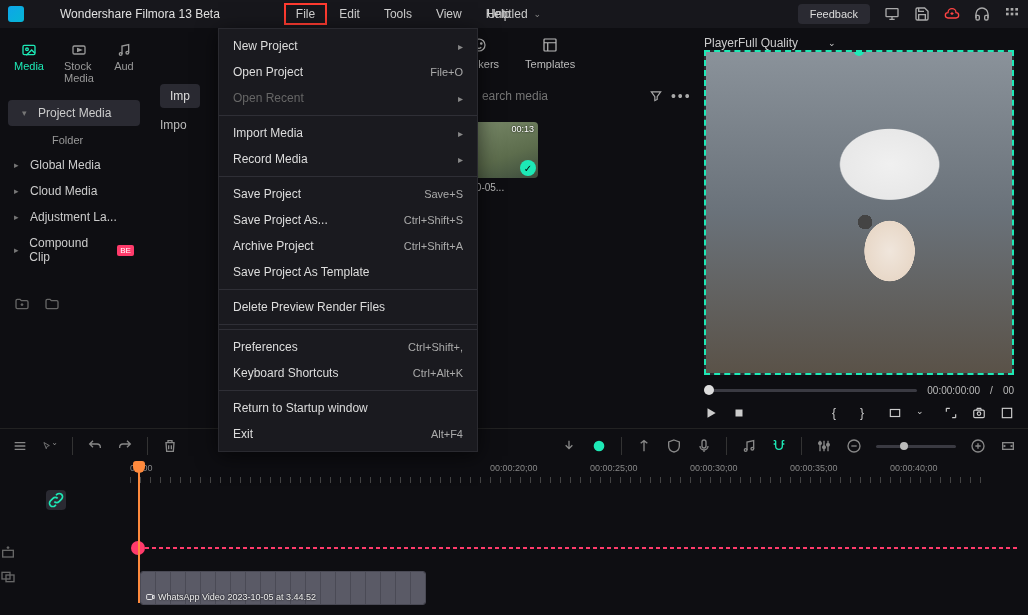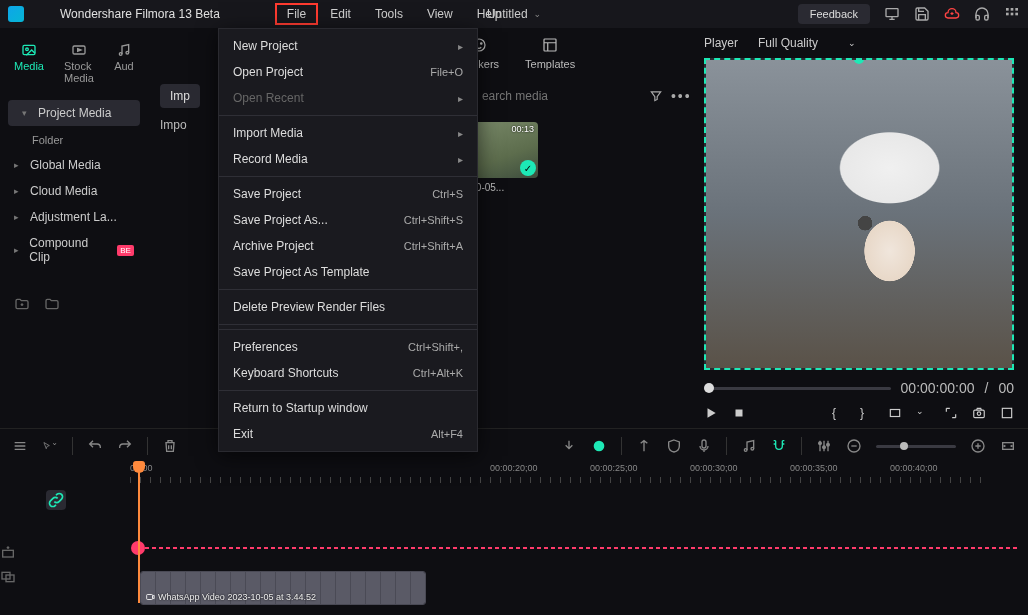--- a/index.html
+++ b/index.html
@@ -1,39 +1,39 @@
 <!DOCTYPE html>
 <html><head>
 <meta charset="utf-8">
 <style>
 * { margin:0; padding:0; box-sizing:border-box; font-family:-apple-system,BlinkMacSystemFont,"Segoe UI",sans-serif; }
 body { background:#0e0e12; color:#c8c8c8; width:1028px; height:615px; overflow:hidden; position:relative; font-size:12px; }
 
 .titlebar { height:28px; display:flex; align-items:center; padding:0 8px; background:#17171c;gap:28px; }
 .logo-icon { width:16px; height:16px; background:linear-gradient(135deg,#0ea5e9,#06b6d4); border-radius:3px; margin-right:8px; }
 .app-title { color:#e0e0e0; font-size:12px; }
-.menubar { display:flex; margin-left:27px; gap:0; }
+.menubar { display:flex; margin-left:36px; gap:0; }
 .menu-item { padding:4px 12px; color:#d0d0d0; cursor:pointer; }
 .menu-item.active { border:2px solid #ff3b30; padding:2px 10px; }
 .title-center { position:absolute; left:50%; transform:translateX(-50%); display:flex; align-items:center; gap:6px; color:#ccc; }
 .title-right { margin-left:auto; display:flex; align-items:center; gap:14px; }
 .feedback-btn { background:#2a2a32; padding:4px 12px; border-radius:4px; color:#ddd; font-size:11px; cursor:pointer; }
 .top-icon { width:16px; height:16px; display:flex; align-items:center; justify-content:center; color:#aaa; cursor:pointer; }
 .cloud-red { color:#ff4444; }
 
 .main-row { display:flex; height:400px; }
 .left-panel { width:690px; display:flex; }
 .sidebar { width:175px; padding:8px 0; }
 .media-tabs { display:flex; gap:0; padding:0 4px 8px 4px; }
 .media-tab { display:flex; flex-direction:column; align-items:center; gap:2px; padding:6px 10px; color:#999; font-size:11px; cursor:pointer; }
 .media-tab.active { color:#1de9b6; }
 .media-tab-icon { width:20px; height:16px; }
 .side-section { padding:6px 14px; display:flex; align-items:center; gap:8px; color:#ccc; font-size:12px; cursor:pointer; }
 .side-section.sel { background:#2a2a32; border-radius:4px; margin:2px 8px; font-weight:500; }
-.side-sub { padding:6px 14px 6px 32px; color:#999; font-size:11px; cursor:pointer; }
+.side-sub { padding:6px 14px 6px 52px; color:#999; font-size:11px; cursor:pointer; }
 .side-bottom { display:flex; gap:14px; padding:8px 14px; margin-top:18px; }
 .side-bottom-icon { width:16px; height:16px; color:#666; cursor:pointer; }
 .caret { width:8px; color:#777; font-size:9px; }
 .pill-beta { background:#ff3b6b; color:#fff; font-size:8px; padding:1px 3px; border-radius:2px; margin-left:4px; }
 
 .content-area { flex:1; padding:8px 12px; position:relative; }
 .content-top-tabs { display:flex; gap:26px; padding-bottom:10px; }
 .ctab { display:flex; flex-direction:column; align-items:center; gap:4px; color:#bbb; font-size:11px; cursor:pointer; }
 .ctab-icon { width:22px; height:18px; }
 .content-toolbar { display:flex; align-items:center; gap:8px; padding:4px 0 10px 0; }
@@ -49,35 +49,35 @@
 
 .dropdown-menu { position:absolute; left:218px; top:28px; width:260px; background:#1a1a1f; border:1px solid #2a2a30; box-shadow:0 4px 20px rgba(0,0,0,.6); z-index:100; padding:4px 0; }
 .dd-item { display:flex; justify-content:space-between; align-items:center; padding:6px 14px; color:#ddd; font-size:12px; cursor:pointer; }
 .dd-item.disabled { color:#666; }
 .dd-item.highlight { border:2px solid #ff3b30; margin:2px 4px; padding:6px 10px; }
 .dd-shortcut { color:#aaa; font-size:11px; }
 .dd-sep { height:1px; background:#2f2f36; margin:4px 0; }
 .dd-arrow { color:#888; font-size:10px; }
 
 .player-panel { flex:1; padding:8px 14px; display:flex; flex-direction:column; }
-.player-header { display:flex; align-items:center; gap:20px; padding-bottom:8px; }
+.player-header { display:flex; align-items:center; }
 .player-label { color:#ccc; font-size:12px; }
 .quality-sel { display:flex; align-items:center; gap:30px; color:#ccc; font-size:12px; cursor:pointer; }
 .preview-area { flex:1; position:relative; border:2px dashed #1de9b6; background:#2a2a30; overflow:hidden; }
 .preview-img { width:100%; height:100%; background:
   radial-gradient(ellipse 140px 100px at 60% 35%, #f0f0f0 0%, #e8e8e8 35%, transparent 36%),
   radial-gradient(ellipse 50px 60px at 60% 62%, #f0e6dc 0%, #e8d8c8 50%, transparent 51%),
   radial-gradient(circle 12px at 52% 53%, #444 0%, #444 60%, transparent 61%),
   linear-gradient(180deg,#8a929a 0%, #6a727a 50%, #5a5248 100%);
 }
 .preview-handle { position:absolute; top:-6px; left:50%; width:10px; height:10px; background:#1de9b6; border-radius:50%; transform:translateX(-50%); }
 .player-slider { display:flex; align-items:center; gap:10px; padding:10px 0 6px 0; }
 .slider-track { flex:1; height:3px; background:#3a3a42; border-radius:2px; position:relative; }
 .slider-thumb { position:absolute; left:0; top:-4px; width:10px; height:10px; background:#ddd; border-radius:50%; }
-.time-display { font-size:14px; color:#bbb; }
+.time-display { font-size:10px; color:#bbb; }
 .player-controls { display:flex; align-items:center; gap:14px; padding-top:4px; }
 .pc-icon { width:14px; height:14px; color:#ccc; cursor:pointer; }
 .pc-spacer { flex:1; }
 
 .timeline-area { height:187px; background:#0e0e12; border-top:1px solid #222; }
 .tl-toolbar { display:flex; align-items:center; gap:14px; padding:6px 12px; height:34px; }
 .tl-icon { width:16px; height:16px; color:#888; cursor:pointer; display:flex; align-items:center; justify-content:center; }
 .tl-icon.active { color:#1de9b6; }
 .tl-sep { width:1px; height:18px; background:#333; }
 .tl-spacer { flex:1; }
@@ -480,21 +480,21 @@
       <span>Import Media</span>
       <span class="dd-arrow">▸</span>
     </div>
     <div class="dd-item">
       <span>Record Media</span>
       <span class="dd-arrow">▸</span>
     </div>
     <div class="dd-sep"></div>
     <div class="dd-item">
       <span>Save Project</span>
-      <span class="dd-shortcut">Ctrl+S</span>
+      <span class="dd-shortcut">Save+S</span>
     </div>
     <div class="dd-item">
       <span>Save Project As...</span>
       <span class="dd-shortcut">Ctrl+Shift+S</span>
     </div>
     <div class="dd-item">
       <span>Archive Project</span>
       <span class="dd-shortcut">Ctrl+Shift+A</span>
     </div>
     <div class="dd-item">

